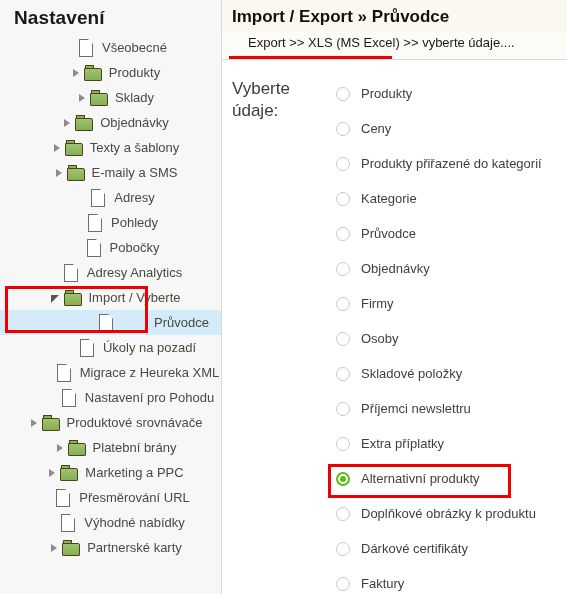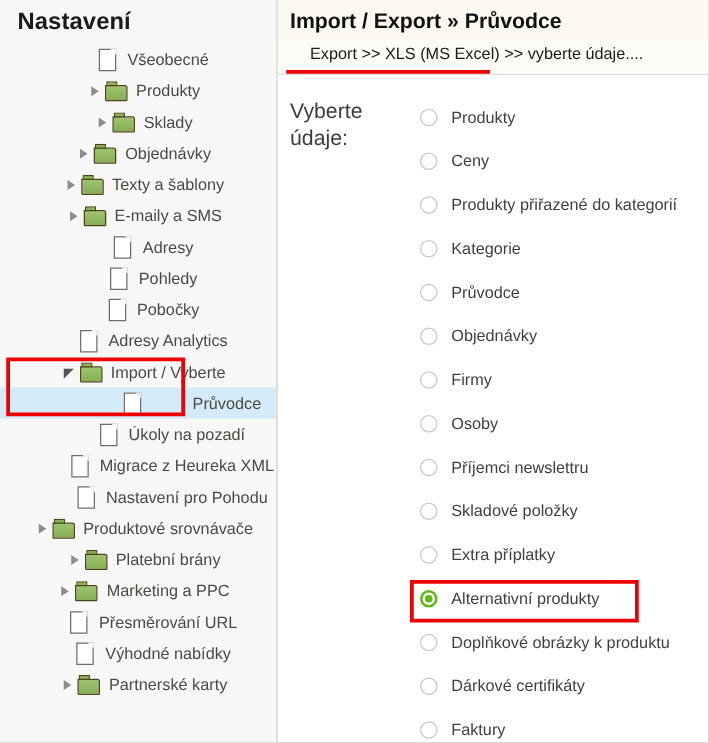--- a/index.html
+++ b/index.html
@@ -386,25 +386,25 @@
             <li class="radio-item">
               <span class="radio"></span>
               <span class="radio-label">Firmy</span>
             </li>
             <li class="radio-item">
               <span class="radio"></span>
               <span class="radio-label">Osoby</span>
             </li>
             <li class="radio-item">
               <span class="radio"></span>
+              <span class="radio-label">Skladové položky</span>
+            </li>
+            <li class="radio-item">
+              <span class="radio"></span>
               <span class="radio-label">Příjemci newslettru</span>
-            </li>
-            <li class="radio-item">
-              <span class="radio"></span>
-              <span class="radio-label">Skladové položky</span>
             </li>
             <li class="radio-item">
               <span class="radio"></span>
               <span class="radio-label">Extra příplatky</span>
             </li>
             <li class="radio-item highlighted">
               <span class="radio checked"></span>
               <span class="radio-label">Alternativní produkty</span>
             </li>
             <li class="radio-item">

